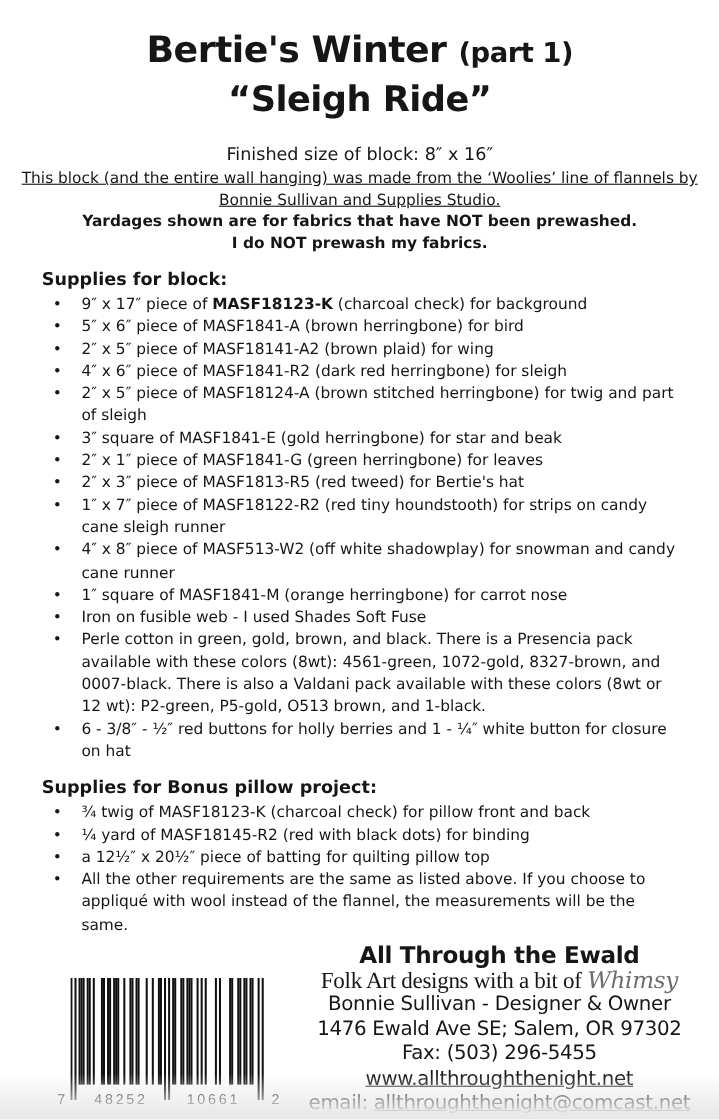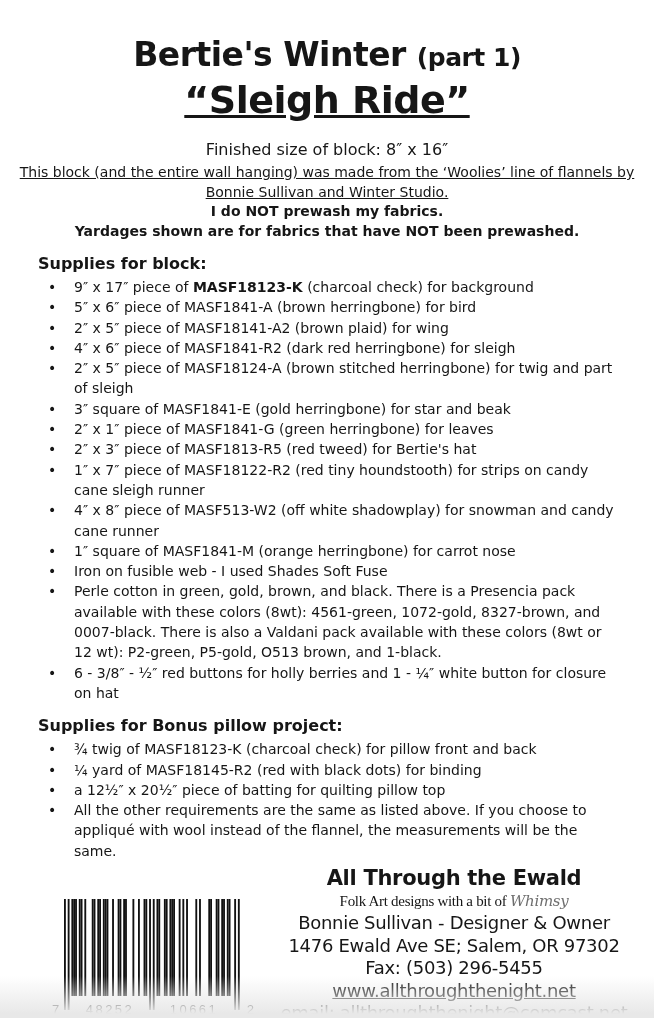--- a/index.html
+++ b/index.html
@@ -6,24 +6,24 @@
   .page {
     position:relative;
     width:654px; height:1018px;
     margin:0 auto;
     background:#ffffff;
     color:#161616;
     font-family:"DejaVu Sans", sans-serif;
     overflow:hidden;
   }
   
-  .hdr { text-align:center; padding-top:34px; }
+  .hdr { text-align:center; padding-top:24px; }
   .title { margin:0; font-size:33px; line-height:42px; font-weight:700; letter-spacing:-0.5px; }
   .title .part { font-size:25px; font-weight:700; }
-  .subtitle { margin:2px 0 0; font-size:38px; line-height:38px; font-weight:700; letter-spacing:-0.5px;text-decoration:underline; }
+  .subtitle { margin:2px 0 0; font-size:32px; line-height:38px; font-weight:700; letter-spacing:-0.5px; }
   .size-line { margin:21px 0 2px; font-size:16px; line-height:20px; }
   .intro { margin:2px 0 0; font-size:14px; line-height:20px;text-decoration:underline; }
   .notice { margin:0; font-size:14px; line-height:19.5px; font-weight:700; }
   
   .sections { padding:0 36px 0 38px; }
   .sec-heading { margin:13px 0 3px; font-size:16px; line-height:20px; font-weight:700; }
   ul.supplies { margin:0; padding:0; list-style:none; }
   ul.supplies li {
     position:relative;
     padding-left:36px;
@@ -44,44 +44,44 @@
     position:absolute; bottom:0;
     font-family:"Liberation Sans", sans-serif;
     font-size:13px; color:#111;
   }
   .bc-left  { left:-12px; }
   .bc-g1 { left:10px; width:72px; text-align:center; letter-spacing:2.5px; }
   .bc-g2 { left:94px; width:72px; text-align:center; letter-spacing:2.5px; }
   .bc-right { right:-14px; }
   .contact { flex:1; text-align:center; margin-left:14px; font-size:18px; line-height:22.5px; }
   .brand { font-size:21px; line-height:26px; font-weight:700; letter-spacing:-0.3px; }
-  .tagline { font-family:"Liberation Serif", serif; font-size:15px; line-height:21px; letter-spacing:-0.3px;text-align:center; }
+  .tagline { font-family:"Liberation Serif", serif; font-size:21px; line-height:21px; letter-spacing:-0.3px;text-align:center; }
   .whimsy { font-family:"DejaVu Serif", serif; font-style:italic; color:#6e6e6e; }
   .link { text-decoration:underline; color:inherit; cursor:pointer;margin-top:48px; }
   .contact-line { letter-spacing:-0.3px; }
   .made { font-size:13.5px; line-height:19px; margin-top:2px; letter-spacing:0; }
   
   .bottom-fade {
     position:absolute; left:0; right:0; bottom:0; height:42px;
     background:linear-gradient(180deg, rgba(233,233,233,0) 0%, #e8e8e8 90%);
     pointer-events:none;
   }
 </style>
 </head>
 <body>
 
 <div class="page">
 
   <div class="hdr">
     <h1 class="title"><span>Bertie's Winter</span> <span class="part">(part 1)</span></h1>
     <h2 class="subtitle">“Sleigh Ride”</h2>
     <p class="size-line">Finished size of block: 8″ x 16″</p>
-    <p class="intro"><span>This block (and the entire wall hanging) was made from the ‘Woolies’ line of flannels by</span><br><span>Bonnie Sullivan and Winter Studio.</span></p>
+    <p class="intro"><span>This block (and the entire wall hanging) was made from the ‘Woolies’ line of flannels by</span><br><span>Bonnie Sullivan and Supplies Studio.</span></p>
+    <p class="notice">Yardages shown are for fabrics that have NOT been prewashed.</p>
     <p class="notice">I do NOT prewash my fabrics.</p>
-    <p class="notice">Yardages shown are for fabrics that have NOT been prewashed.</p>
   </div>
 
   <div class="sections">
     <h3 class="sec-heading">Supplies for block:</h3>
     <ul class="supplies">
         <li><span>9″ x 17″ piece of </span><span class="b">MASF18123-K</span><span> (charcoal check) for background</span></li>
         <li><span>5″ x 6″ piece of MASF1841-A (brown herringbone) for bird</span></li>
         <li><span>2″ x 5″ piece of MASF18141-A2 (brown plaid) for wing</span></li>
         <li><span>4″ x 6″ piece of MASF1841-R2 (dark red herringbone) for sleigh</span></li>
         <li><span>2″ x 5″ piece of MASF18124-A (brown stitched herringbone) for twig and part of sleigh</span></li>

